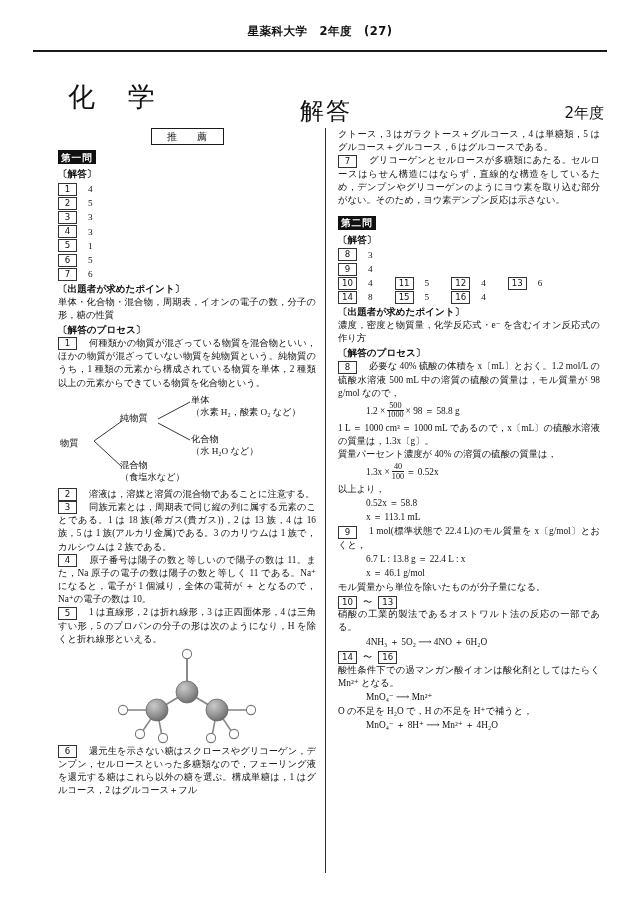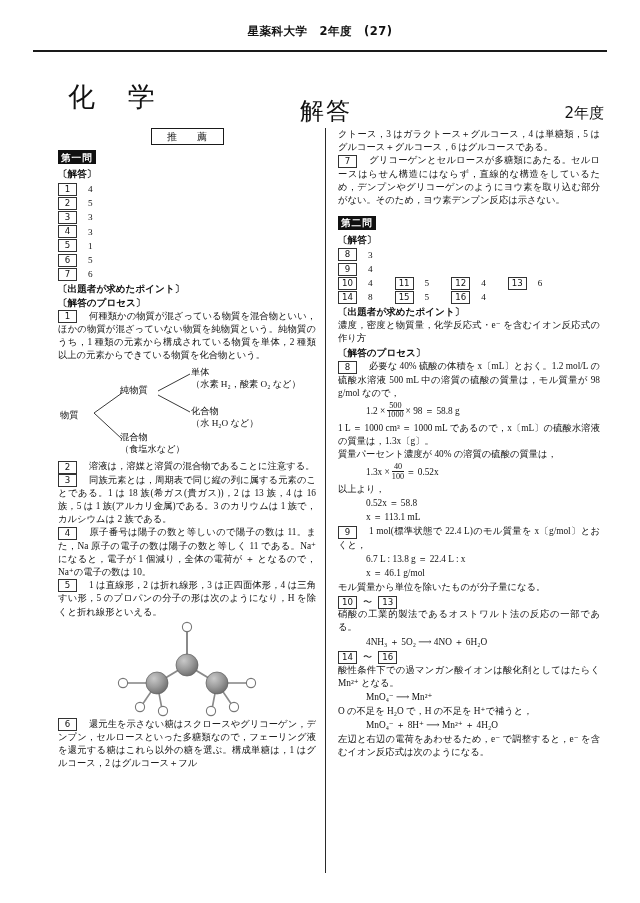--- a/index.html
+++ b/index.html
@@ -226,20 +226,21 @@
       </div>
       <div class="ans-row">
         <span class="qnum">6</span><span class="ans-val">5</span>
       </div>
       <div class="ans-row">
         <span class="qnum">7</span><span class="ans-val">6</span>
       </div>
     </div>
 
     <div class="bracket-head">〔出題者が求めたポイント〕</div>
+    <p class="para">単体・化合物・混合物，周期表，イオンの電子の数，分子の形，糖の性質</p>
 
     <div class="bracket-head">〔解答のプロセス〕</div>
 
     <p class="para"><span class="qnum">1</span><span class="lead-gap"></span><span>何種類かの物質が混ざっている物質を混合物といい，ほかの物質が混ざっていない物質を純物質という。純物質のうち，1 種類の元素から構成されている物質を単体，2 種類以上の元素からできている物質を化合物という。</span></p>
 
     
     <div class="tree">
       <svg width="258" height="93" viewBox="0 0 258 93">
         <path d="M36,48 L64,28" stroke="#222" stroke-width="0.9" fill="none"></path>
         <path d="M36,48 L64,74" stroke="#222" stroke-width="0.9" fill="none"></path>
@@ -363,16 +364,15 @@
     <div class="formula formula-tight">4NH₃ ＋ 5O₂ ⟶ 4NO ＋ 6H₂O</div>
 
     <div class="ans-row">
       <span class="qnum">14</span><span class="ans-val" style="margin:0 6px;">〜</span><span class="qnum">16</span>
     </div>
 
     <p class="para">酸性条件下での過マンガン酸イオンは酸化剤としてはたらく Mn²⁺ となる。</p>
     <div class="formula formula-tight">MnO₄⁻ ⟶ Mn²⁺</div>
     <p class="para">O の不足を H₂O で，H の不足を H⁺で補うと，</p>
     <div class="formula formula-tight">MnO₄⁻ ＋ 8H⁺ ⟶ Mn²⁺ ＋ 4H₂O</div>
-    <p class="para">左辺と右辺の電荷をあわせるため，e⁻ で調整すると，e⁻ を含むイオン反応式は次のようになる。</p>
 
   </div>
 </div>
 
 </body></html>

